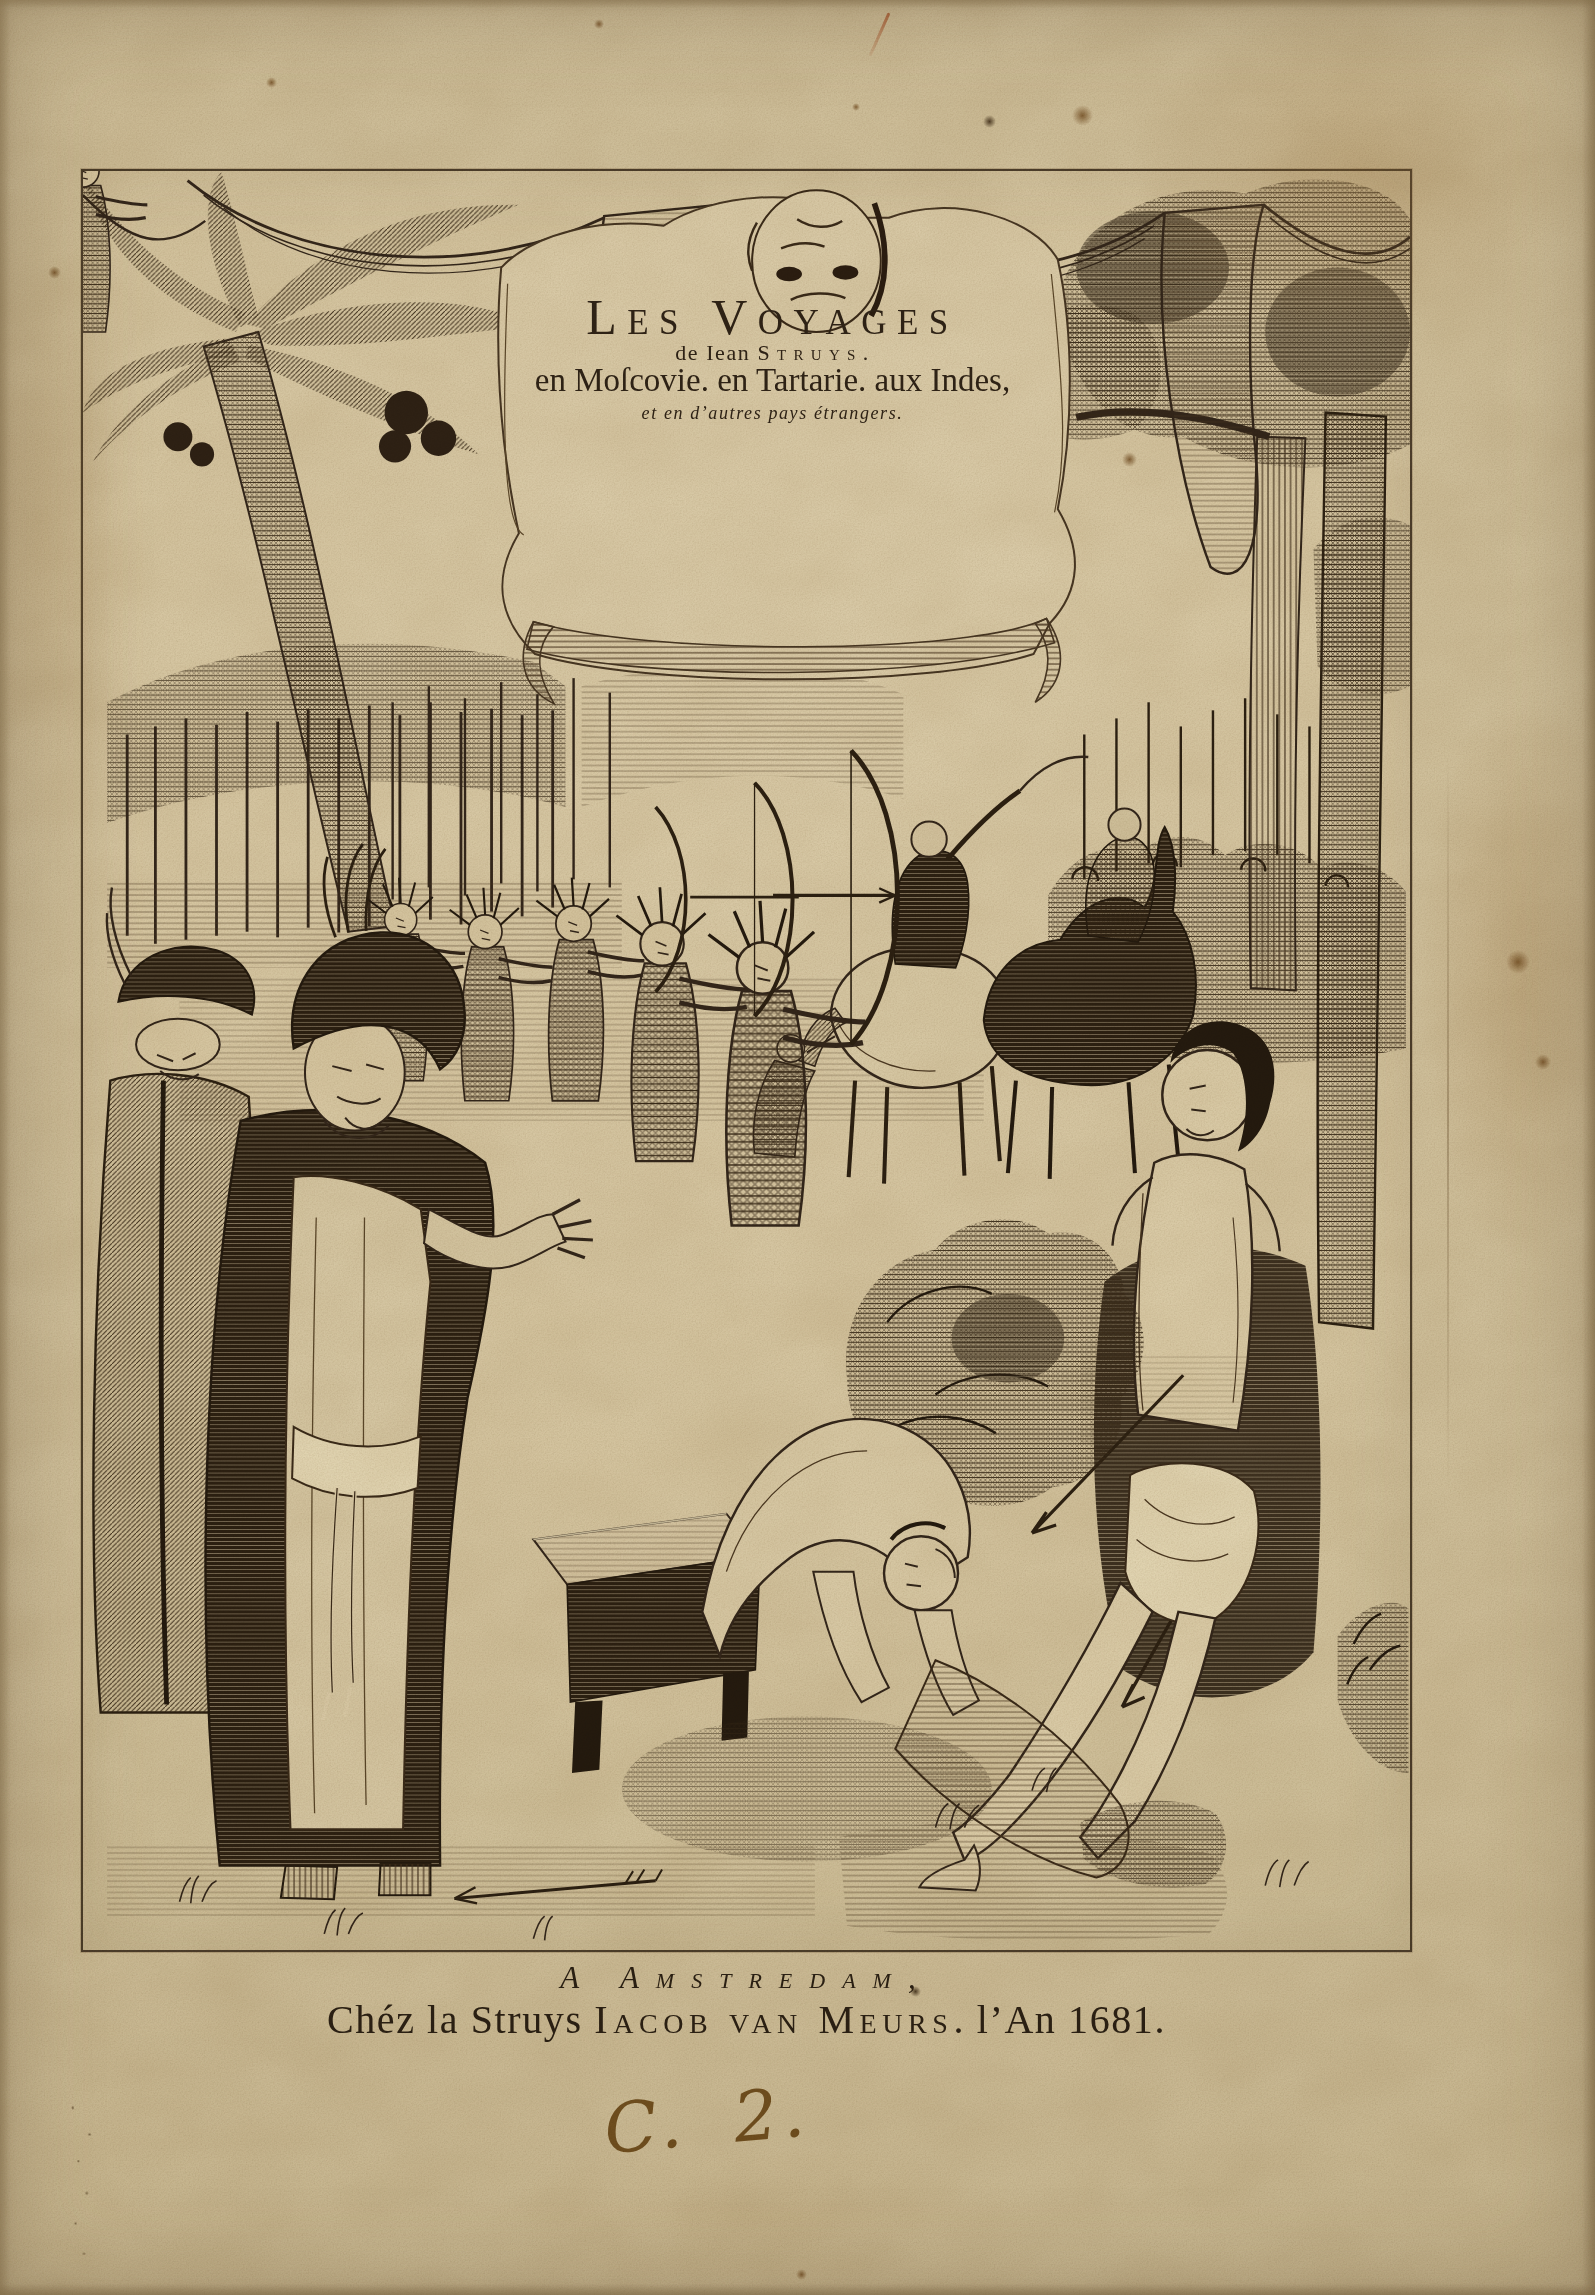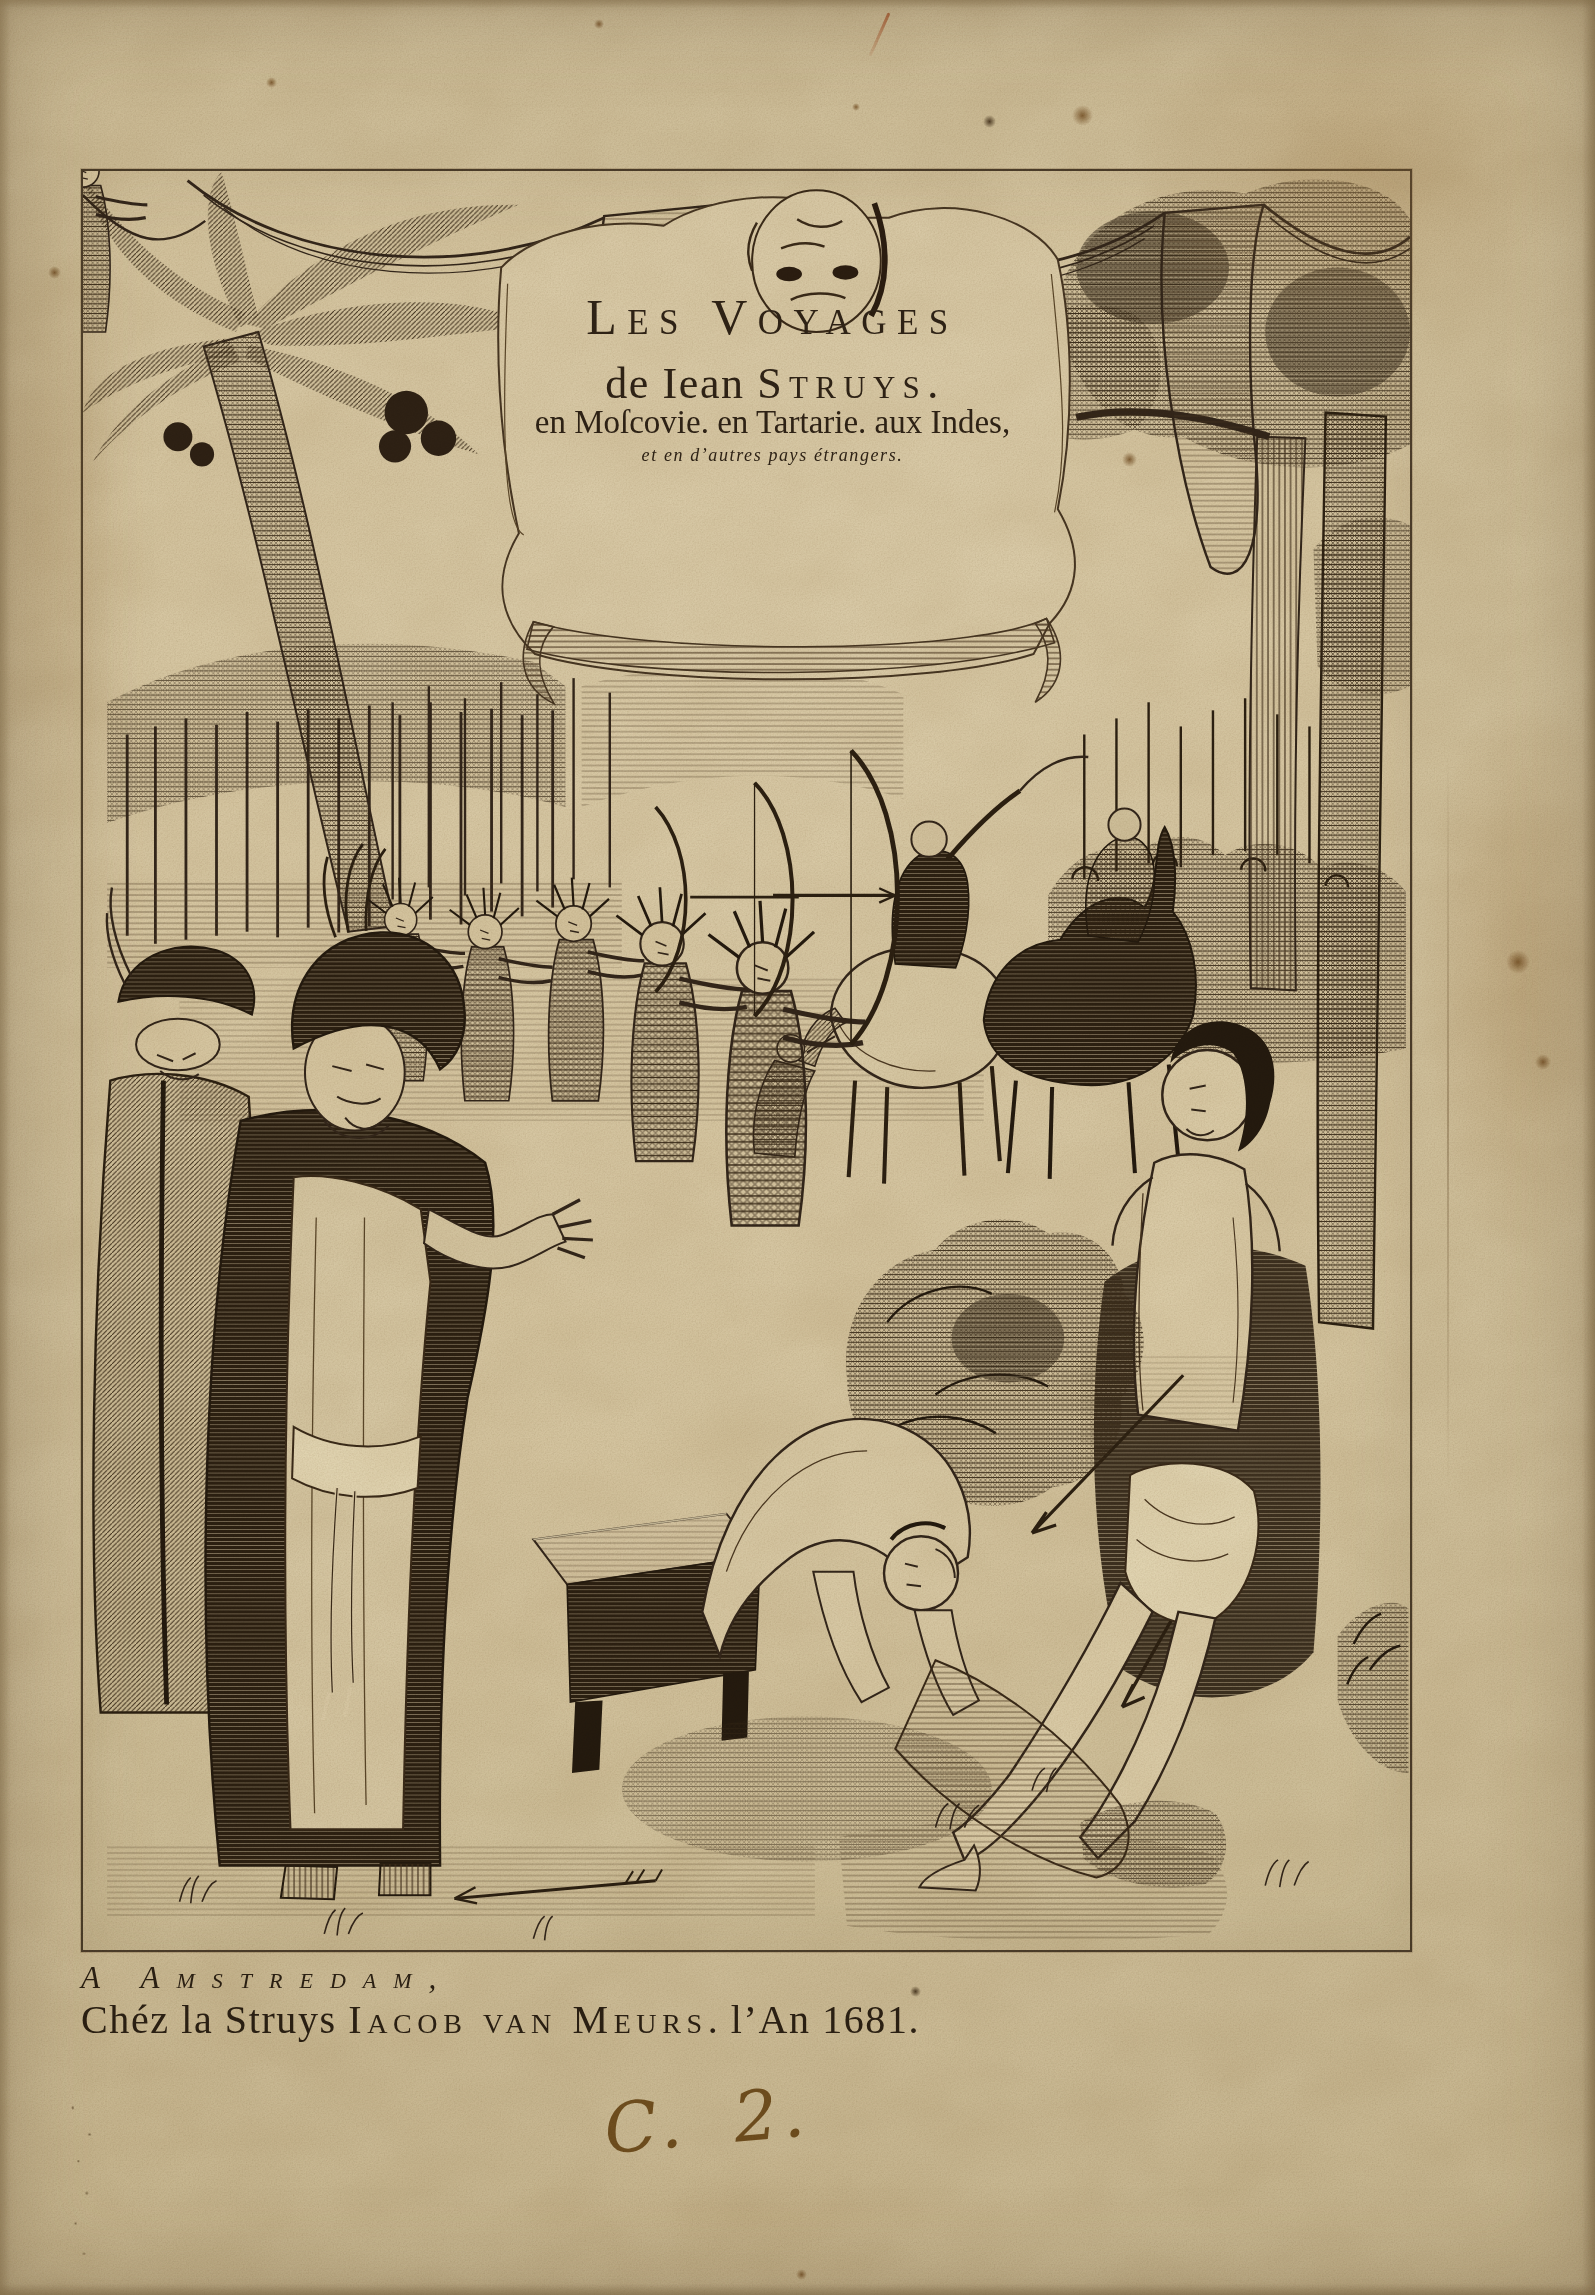--- a/index.html
+++ b/index.html
@@ -22,27 +22,27 @@
     position:absolute;left:81px;top:169px;width:1331px;height:1783px;box-sizing:border-box;
     border:2.4px solid rgba(52,38,21,.85);
     background:radial-gradient(ellipse 120% 80% at 50% 30%, #d8c9a6 0%, #d3c39e 55%, #cabb95 100%);
     box-shadow:0 0 0 0.8px rgba(116,92,60,.35), inset 0 0 73px rgba(130,104,66,.18);
   }
   .plate svg{position:absolute;inset:0;width:100%;height:100%;}
 
   
   .title-block{position:absolute;left:0;top:121px;width:1331px;text-align:center;color:#2f2316;padding-left:24px;}
   .t1{font-variant:small-caps;font-size:50px;letter-spacing:10.5px;line-height:1;}
-  .t2{margin-top:20px;font-size:44px;letter-spacing:1.6px;line-height:1;text-align:center;}
+  .t2{margin-top:0;font-size:22px;letter-spacing:1.6px;line-height:1;text-align:center;}
   .t2 .bigname{font-variant:small-caps;letter-spacing:7.3px;}
   .t3{margin-top:0;font-size:33px;letter-spacing:0px;line-height:1;}
   .t4{margin-top:6.5px;font-size:18px;font-style:italic;letter-spacing:1.6px;line-height:1;}
 
   
-  .imprint{position:absolute;left:81px;top:1962px;width:1331px;text-align:left;color:#2b2013;}
+  .imprint{position:absolute;left:81px;top:1962px;width:1331px;text-align:center;color:#2b2013;}
   .imp1{font-style:italic;font-variant:small-caps;font-size:31px;letter-spacing:17px;line-height:1;}
   .imp2{margin-top:7.3px;font-size:40px;letter-spacing:1.6px;line-height:1;}
   .imp2 .bigname{font-variant:small-caps;letter-spacing:5.6px;}
 
   
   .inscription{
     position:absolute;left:604px;top:2078px;width:258px;
     font-family:"DejaVu Serif",serif;font-style:italic;font-size:69px;color:#63400f;
     transform:rotate(-5deg);letter-spacing:4.8px;word-spacing:21px;opacity:.88;
   }

